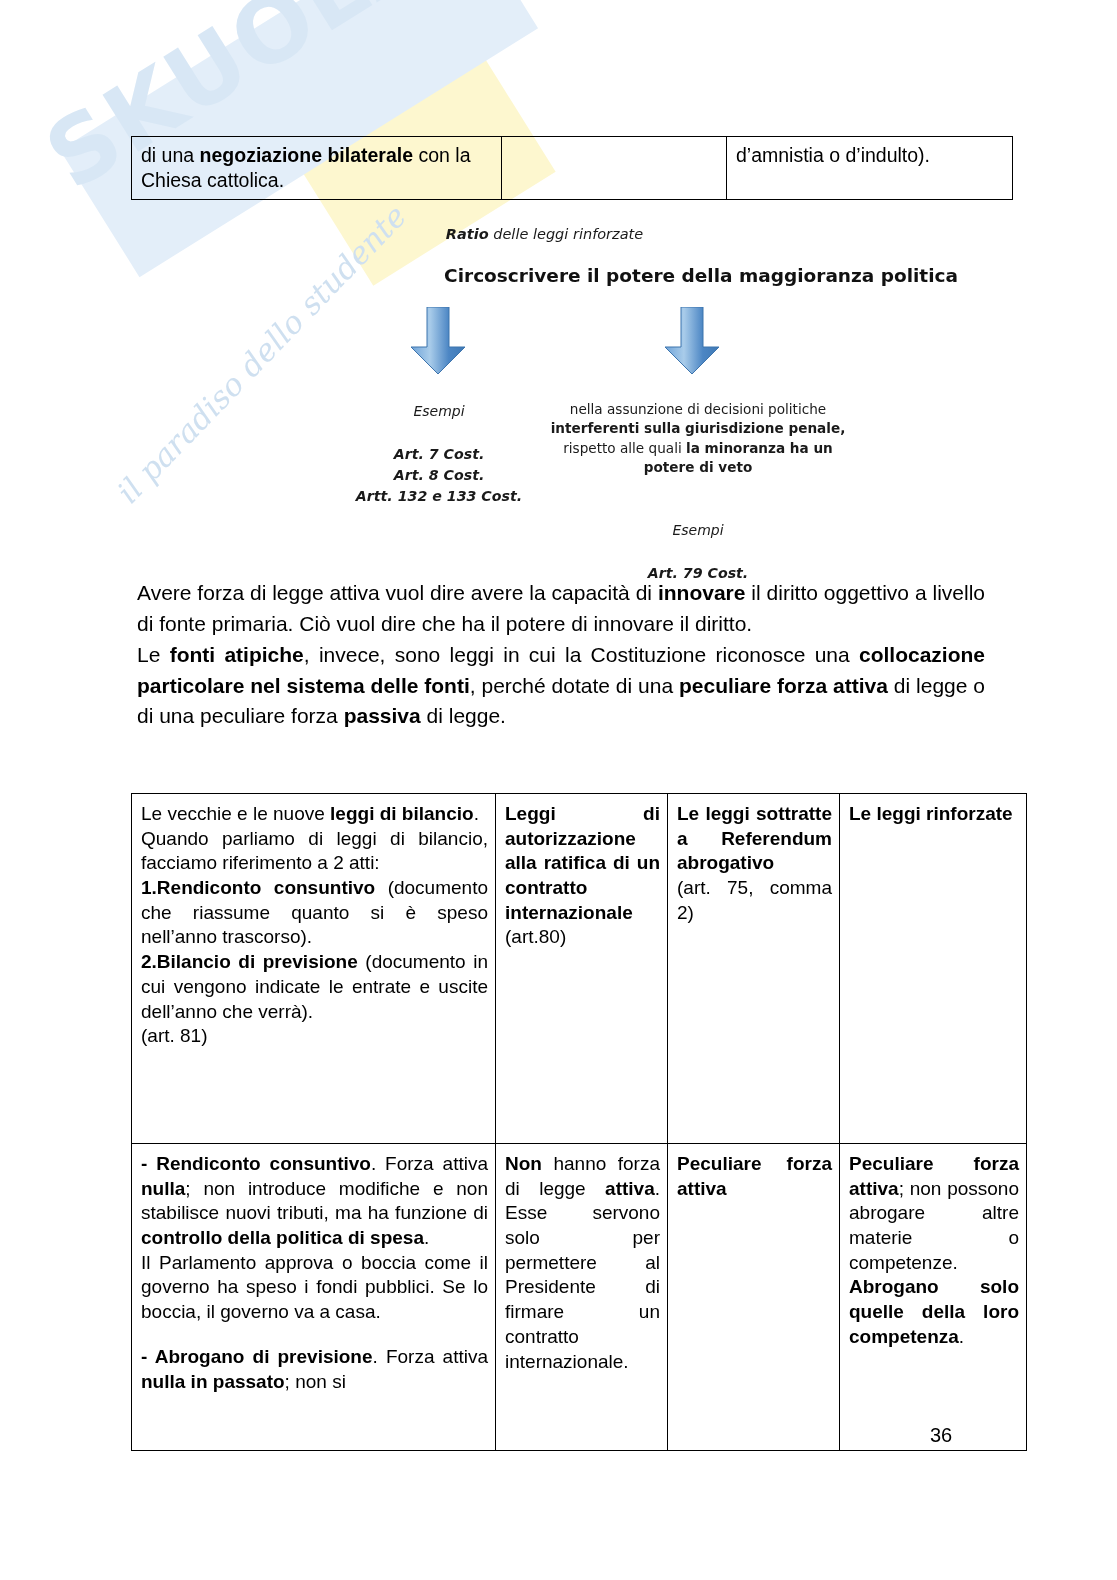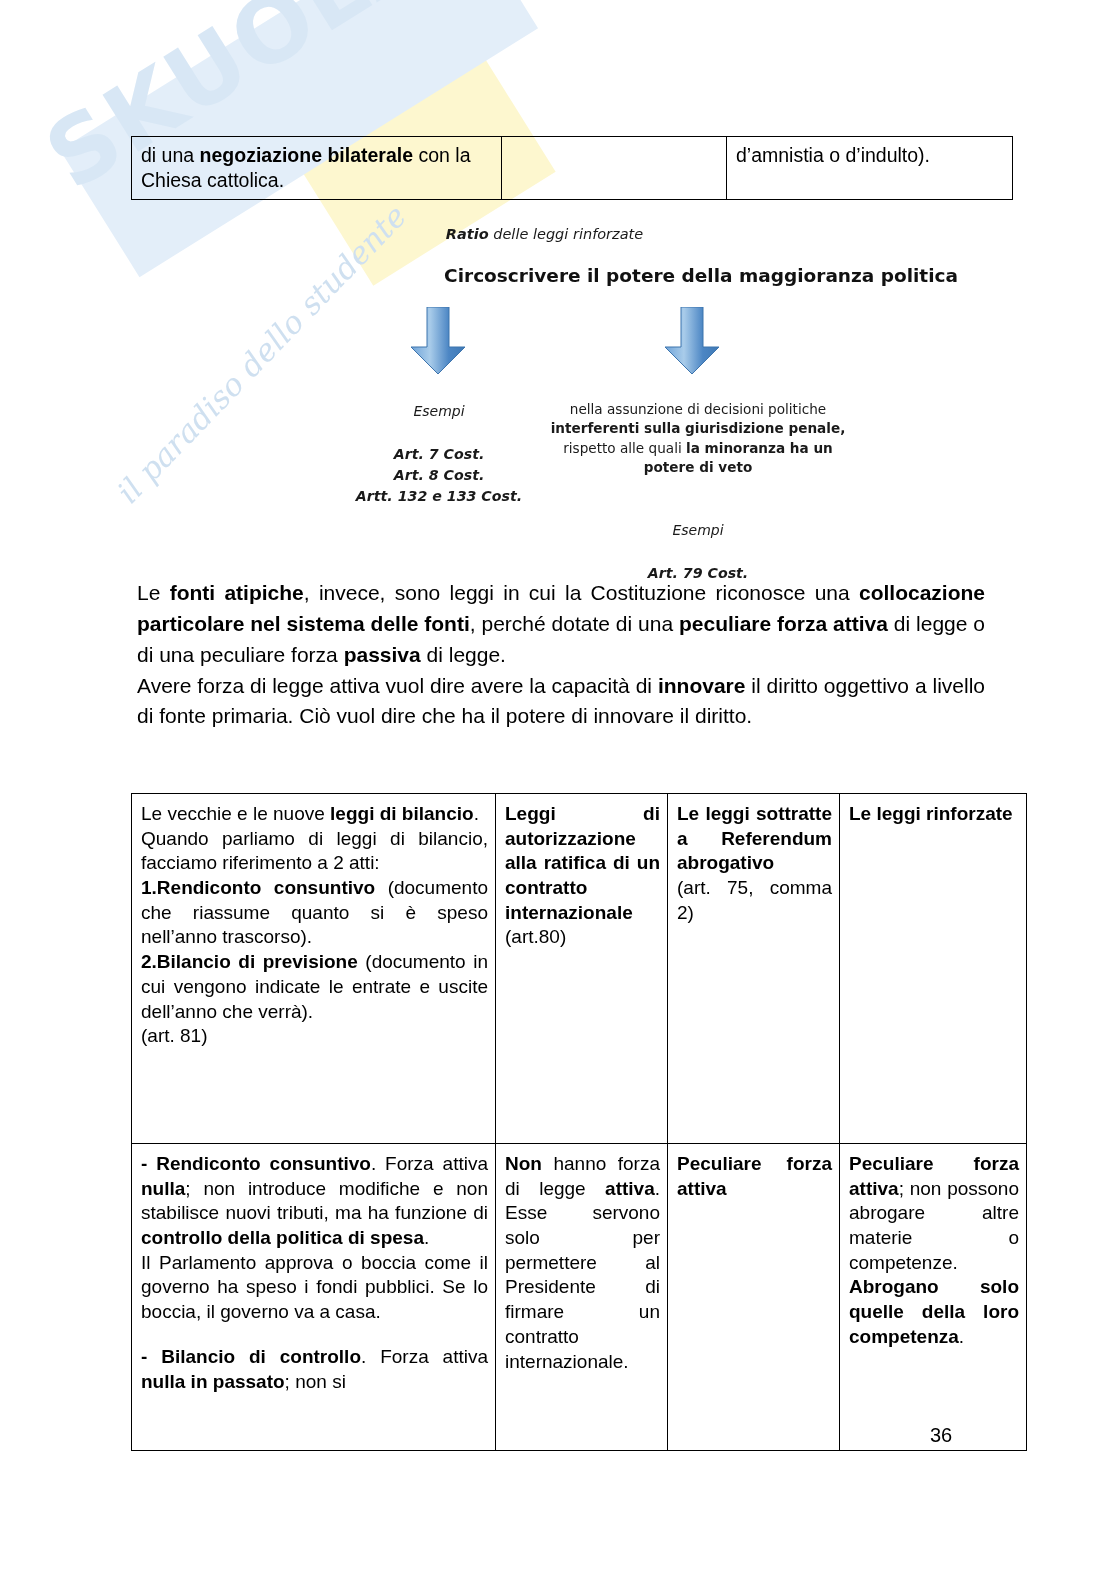--- a/index.html
+++ b/index.html
@@ -263,36 +263,36 @@
       </div>
 
       <div class="dg-col dg-col-right">
         <div>nella assunzione di decisioni politiche<br><b>interferenti sulla giurisdizione penale,</b><br>rispetto alle quali <b>la minoranza ha un</b><br><b>potere di veto</b></div>
         <div class="dg-esempi dg-esempi-r">Esempi</div>
         <div class="dg-arts">Art. 79 Cost.</div>
       </div>
     </div>
 
     <div class="para-block">
+      <p>Avere forza di legge attiva vuol dire avere la capacità di <b>innovare</b> il diritto oggettivo a livello di fonte primaria. Ciò vuol dire che ha il potere di innovare il diritto.</p>
       <p>Le <b>fonti atipiche</b>, invece, sono leggi in cui la Costituzione riconosce una <b>collocazione particolare nel sistema delle fonti</b>, perché dotate di una <b>peculiare forza attiva</b> di legge o di una peculiare forza <b>passiva</b> di legge.</p>
-      <p>Avere forza di legge attiva vuol dire avere la capacità di <b>innovare</b> il diritto oggettivo a livello di fonte primaria. Ciò vuol dire che ha il potere di innovare il diritto.</p>
     </div>
 
     <table class="main-table">
       <tbody>
           <tr>
         <td class="mc1 r1">Le vecchie e le nuove <b>leggi di bilancio</b>.<br>Quando parliamo di leggi di bilancio, facciamo riferimento a 2 atti:<br><b>1.Rendiconto consuntivo</b> (documento che riassume quanto si è speso nell’anno trascorso).<br><b>2.Bilancio di previsione</b> (documento in cui vengono indicate le entrate e uscite dell’anno che verrà).<br>(art. 81)</td>
         <td class="mc2 r1"><b>Leggi di autorizzazione alla ratifica di un contratto internazionale</b><br>(art.80)</td>
         <td class="mc3 r1"><b>Le leggi sottratte a Referendum abrogativo</b><br>(art. 75, comma 2)</td>
         <td class="mc4 r1"><b>Le leggi rinforzate</b></td>
       </tr>
       <tr>
         <td class="mc1 r2">
           <p class="cell-p"><b>- Rendiconto consuntivo</b>. Forza attiva <b>nulla</b>; non introduce modifiche e non stabilisce nuovi tributi, ma ha funzione di <b>controllo della politica di spesa</b>.<br>Il Parlamento approva o boccia come il governo ha speso i fondi pubblici. Se lo boccia, il governo va a casa.</p>
-          <p class="cell-p spacer"><b>- Bilancio di controllo</b>. Forza attiva <b>nulla in passato</b>; non si</p>
+          <p class="cell-p spacer"><b>- Abrogano di previsione</b>. Forza attiva <b>nulla in passato</b>; non si</p>
         </td>
         <td class="mc2 r2"><b>Non</b> hanno forza di legge <b>attiva</b>. Esse servono solo per permettere al Presidente di firmare un contratto internazionale.</td>
         <td class="mc3 r2 nojust"><b>Peculiare forza attiva</b></td>
         <td class="mc4 r2"><b>Peculiare forza attiva</b>; non possono abrogare altre materie o competenze. <b>Abrogano solo quelle della loro competenza</b>.</td>
       </tr>
     </tbody>
       </table>
 
     <div class="page-number">36</div>
 

